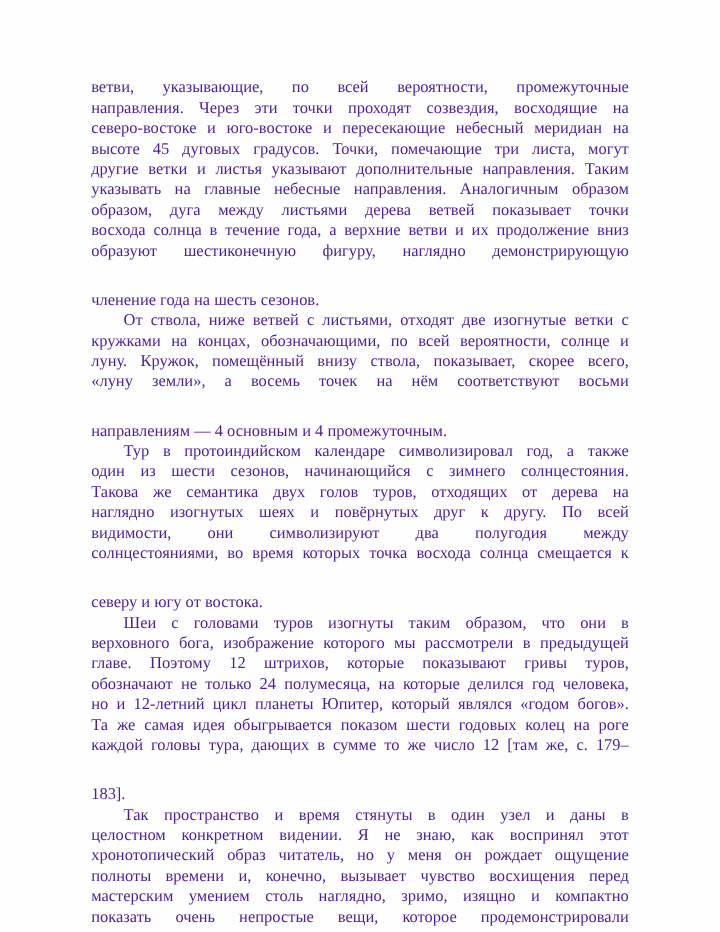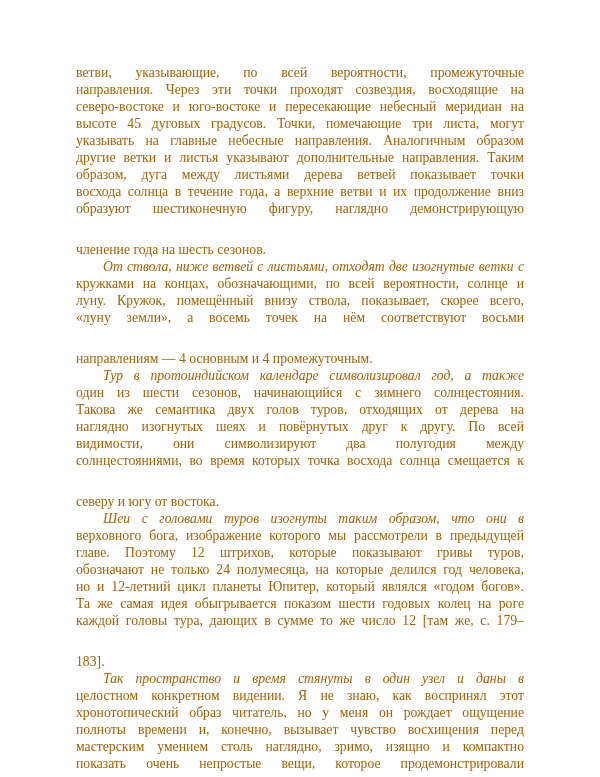--- a/index.html
+++ b/index.html
@@ -21,49 +21,48 @@
     top: 64px;
     width: 448px;
   }
   .paragraph {
     margin: 0;
     padding: 0;
   }
   .line {
     font-size: 13.7px;
     line-height: 17px;
-    color: #a16207;
+    color: #4c1d95;
     text-align: justify;
     text-align-last: justify;
     letter-spacing: 0.01px;
     white-space: normal;
   }
   
   .line.pend {
     text-align-last: left;
     margin-top: 24px;
   }
   
   .line.indent {
     padding-left: 27px;
-    font-style: italic;
   }
 </style>
 </head>
 <body>
 
 <main class="page">
   <section class="text-block" id="text-block" style="color: rgb(29, 29, 29);">
       <div class="paragraph">
         <div class="line">ветви, указывающие, по всей вероятности, промежуточные</div>
         <div class="line">направления. Через эти точки проходят созвездия, восходящие на</div>
         <div class="line">северо-востоке и юго-востоке и пересекающие небесный меридиан на</div>
         <div class="line">высоте 45 дуговых градусов. Точки, помечающие три листа, могут</div>
+        <div class="line">другие ветки и листья указывают дополнительные направления. Таким</div>
         <div class="line">указывать на главные небесные направления. Аналогичным образом</div>
-        <div class="line">другие ветки и листья указывают дополнительные направления. Таким</div>
         <div class="line">образом, дуга между листьями дерева ветвей показывает точки</div>
         <div class="line">восхода солнца в течение года, а верхние ветви и их продолжение вниз</div>
         <div class="line">образуют шестиконечную фигуру, наглядно демонстрирующую</div>
         <div class="line pend">членение года на шесть сезонов.</div>
       </div>
       <div class="paragraph">
         <div class="line indent">От ствола, ниже ветвей с листьями, отходят две изогнутые ветки с</div>
         <div class="line">кружками на концах, обозначающими, по всей вероятности, солнце и</div>
         <div class="line">луну. Кружок, помещённый внизу ствола, показывает, скорее всего,</div>
         <div class="line">«луну земли», а восемь точек на нём соответствуют восьми</div>

